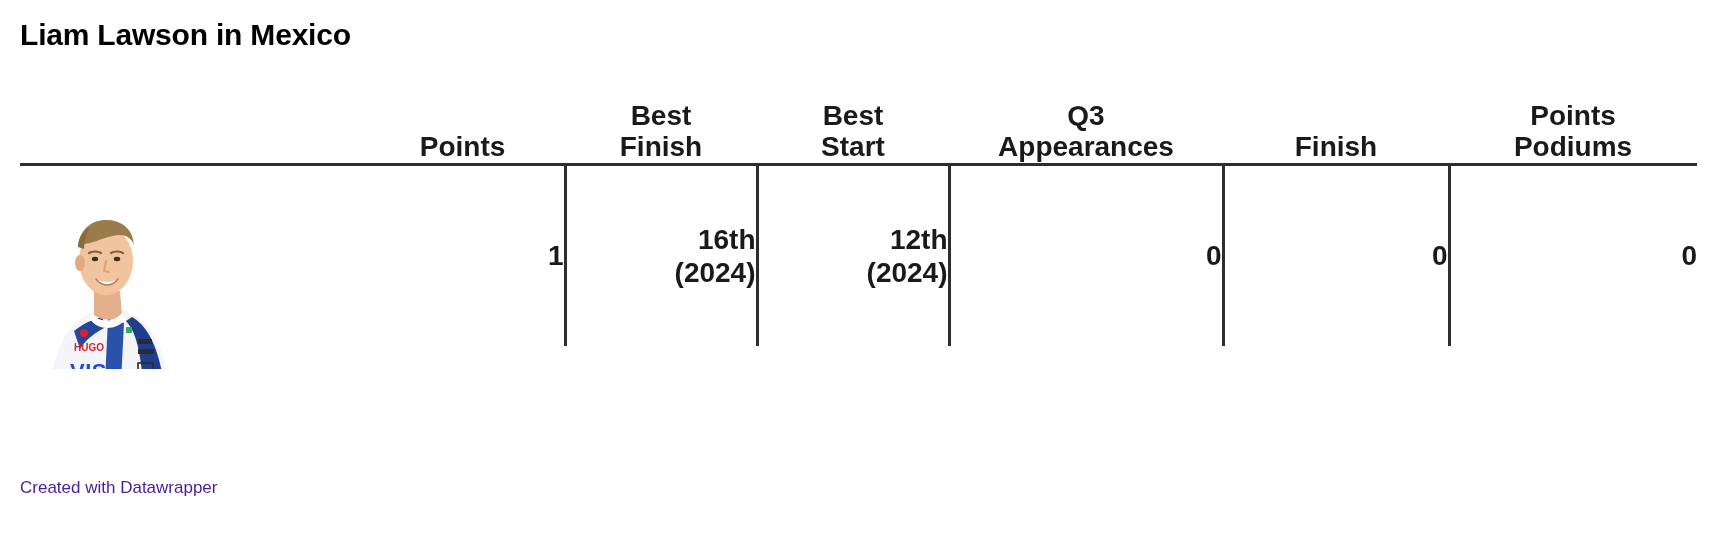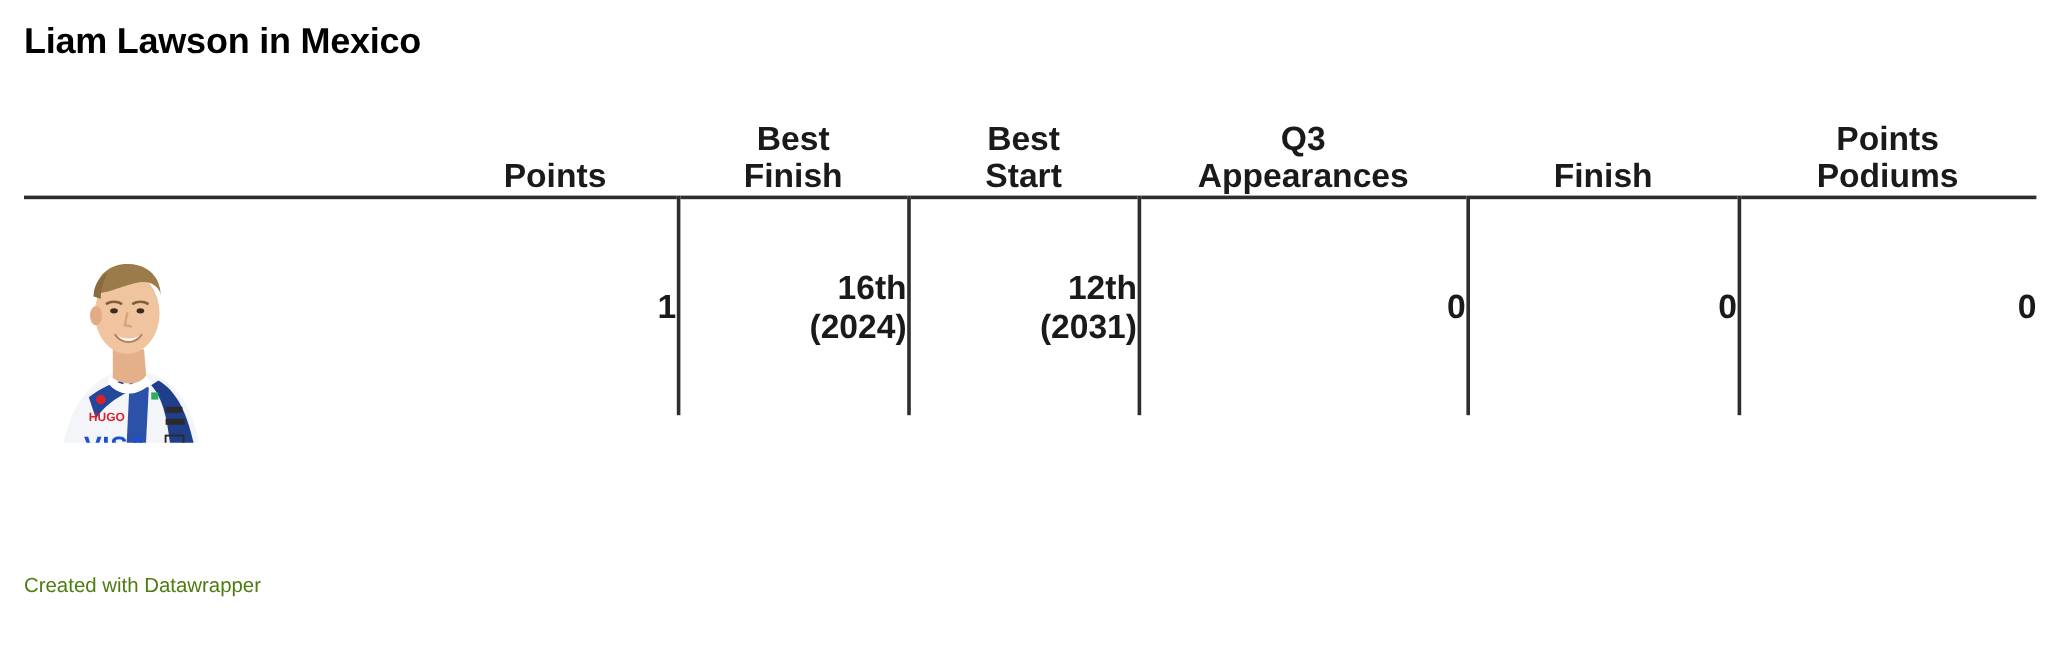--- a/index.html
+++ b/index.html
@@ -109,21 +109,21 @@
     overflow: hidden;
   }
   .portrait svg { display: block; }
 
   
   .footer {
     position: absolute;
     left: 20px;
     top: 478px;
     font-size: 17px;
-    color: #4d7c0f;
+    color: #4c1d95;
     font-family: "Liberation Sans", sans-serif;
     white-space: nowrap;
   }
 </style>
 </head>
 <body>
 
 <div class="chart">
 
   <div class="title">Liam Lawson in Mexico</div>
@@ -201,21 +201,21 @@
                 <rect x="86" y="128" width="6" height="6" fill="#2fae62"></rect>
                 <circle cx="44" cy="134" r="4" fill="#d9222a"></circle>
                 <text x="30" y="200" font-family="Liberation Sans, sans-serif" font-size="10" font-weight="bold" fill="#1a1a1a">Cash App</text>
               </svg>
             </div>
           </td>
           <td class="td-entries">1</td>
           <td>16th
 (2024)</td>
           <td>12th
-(2031)</td>
+(2024)</td>
           <td>0</td>
           <td>0</td>
           <td>0</td>
         </tr>
       </tbody>
     </table>
   </div>
 
   <div class="footer">Created with Datawrapper</div>
 

